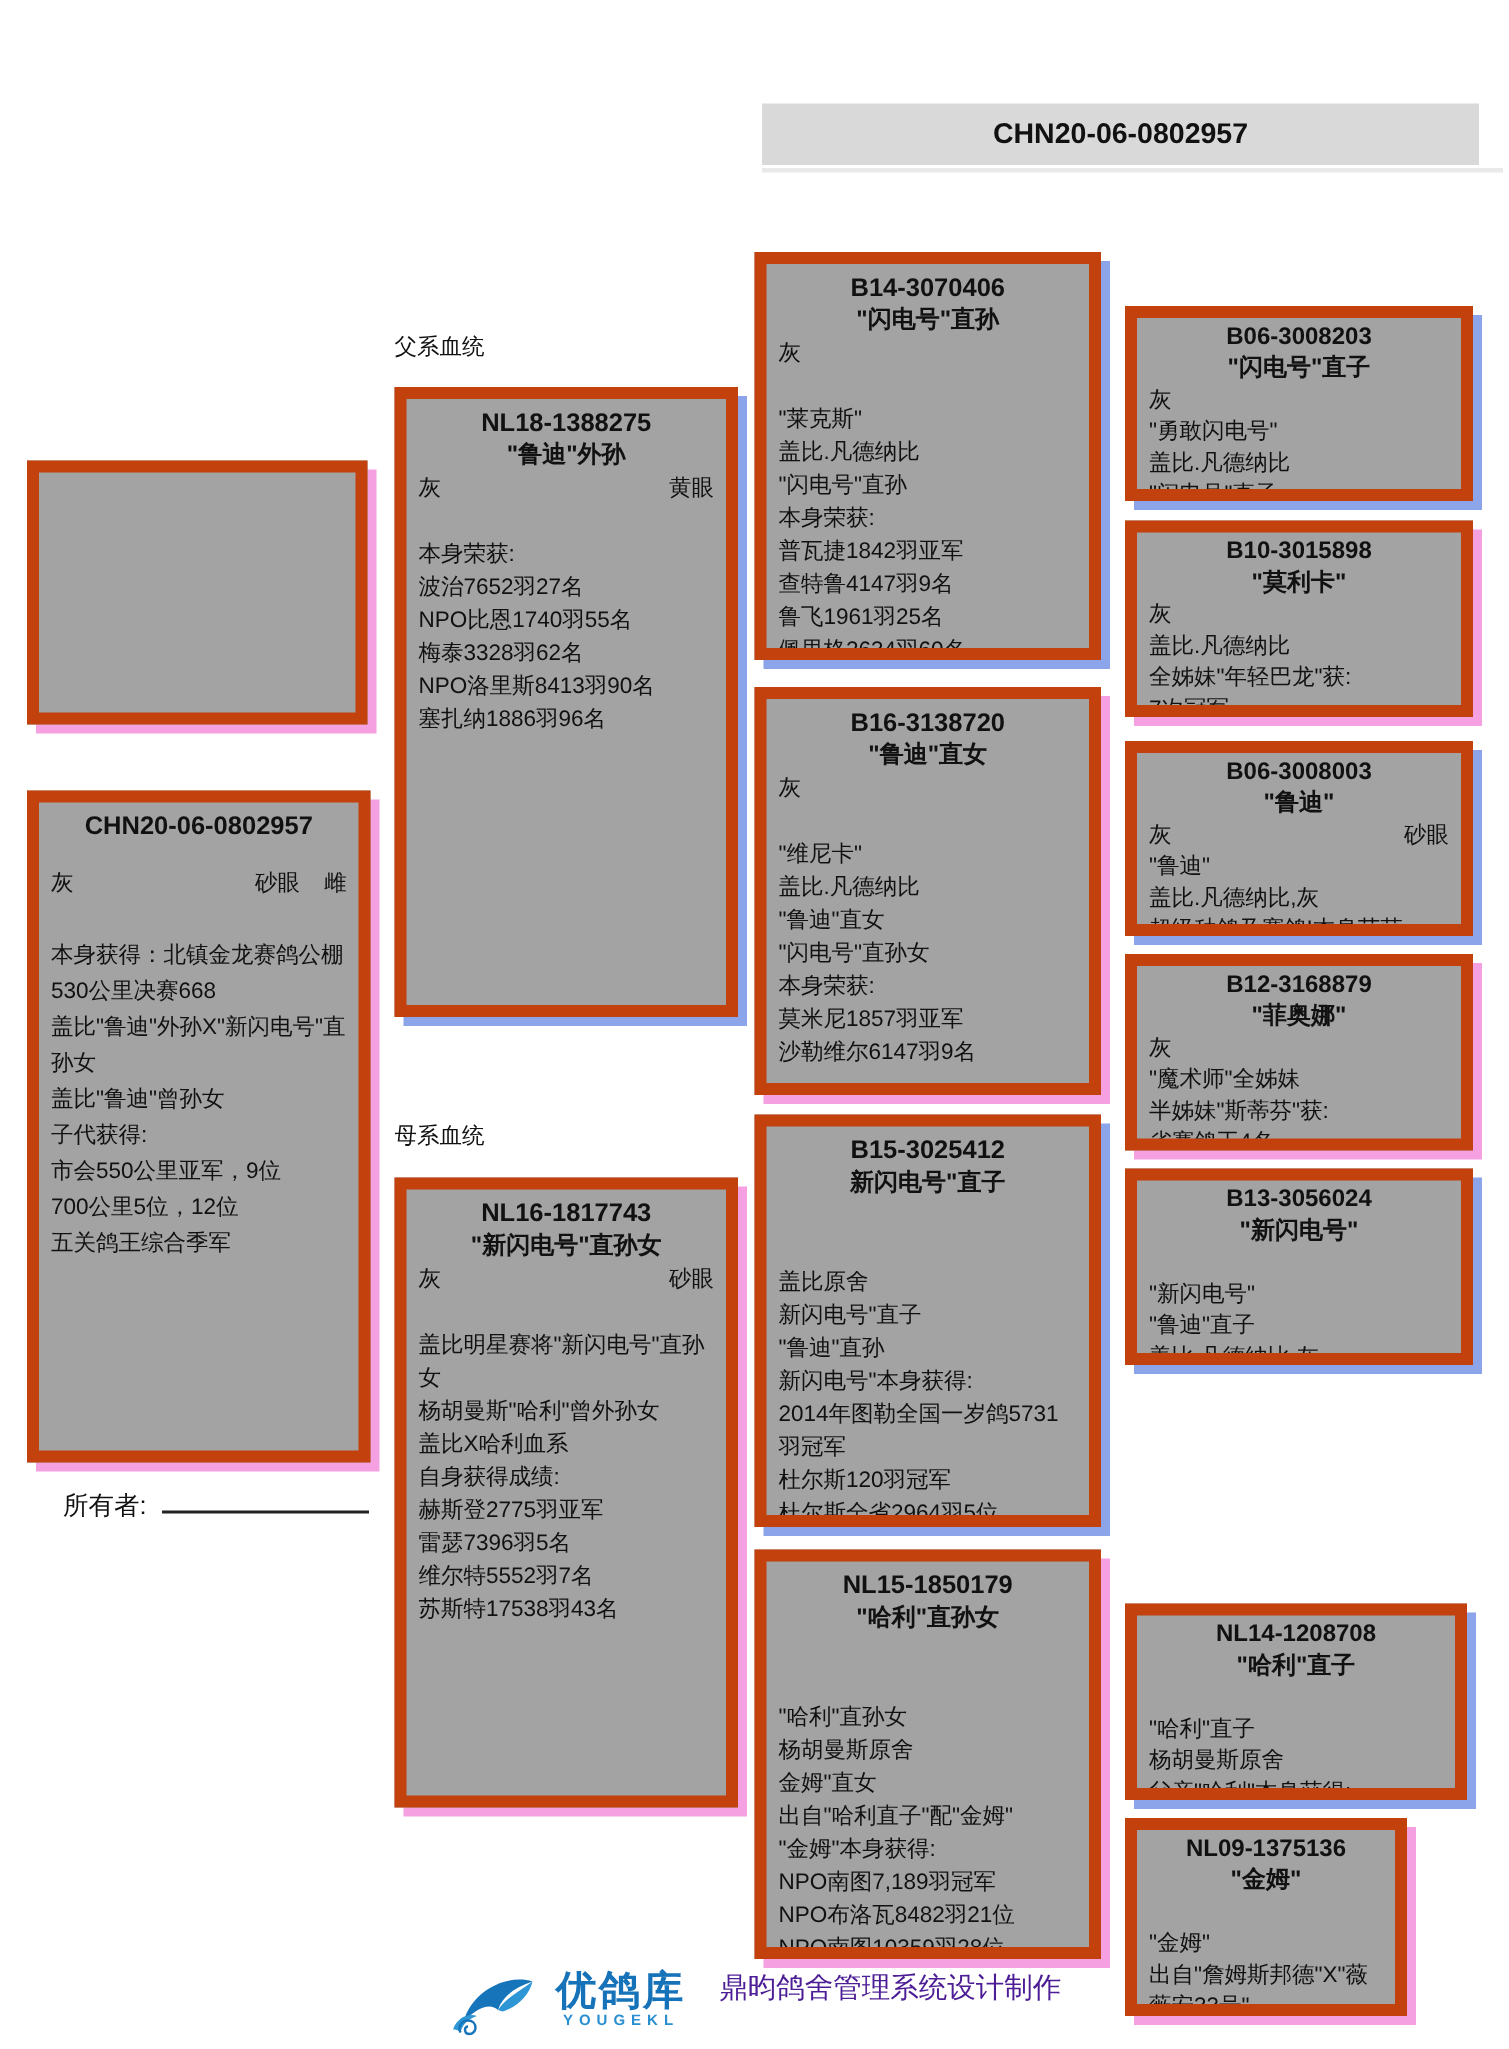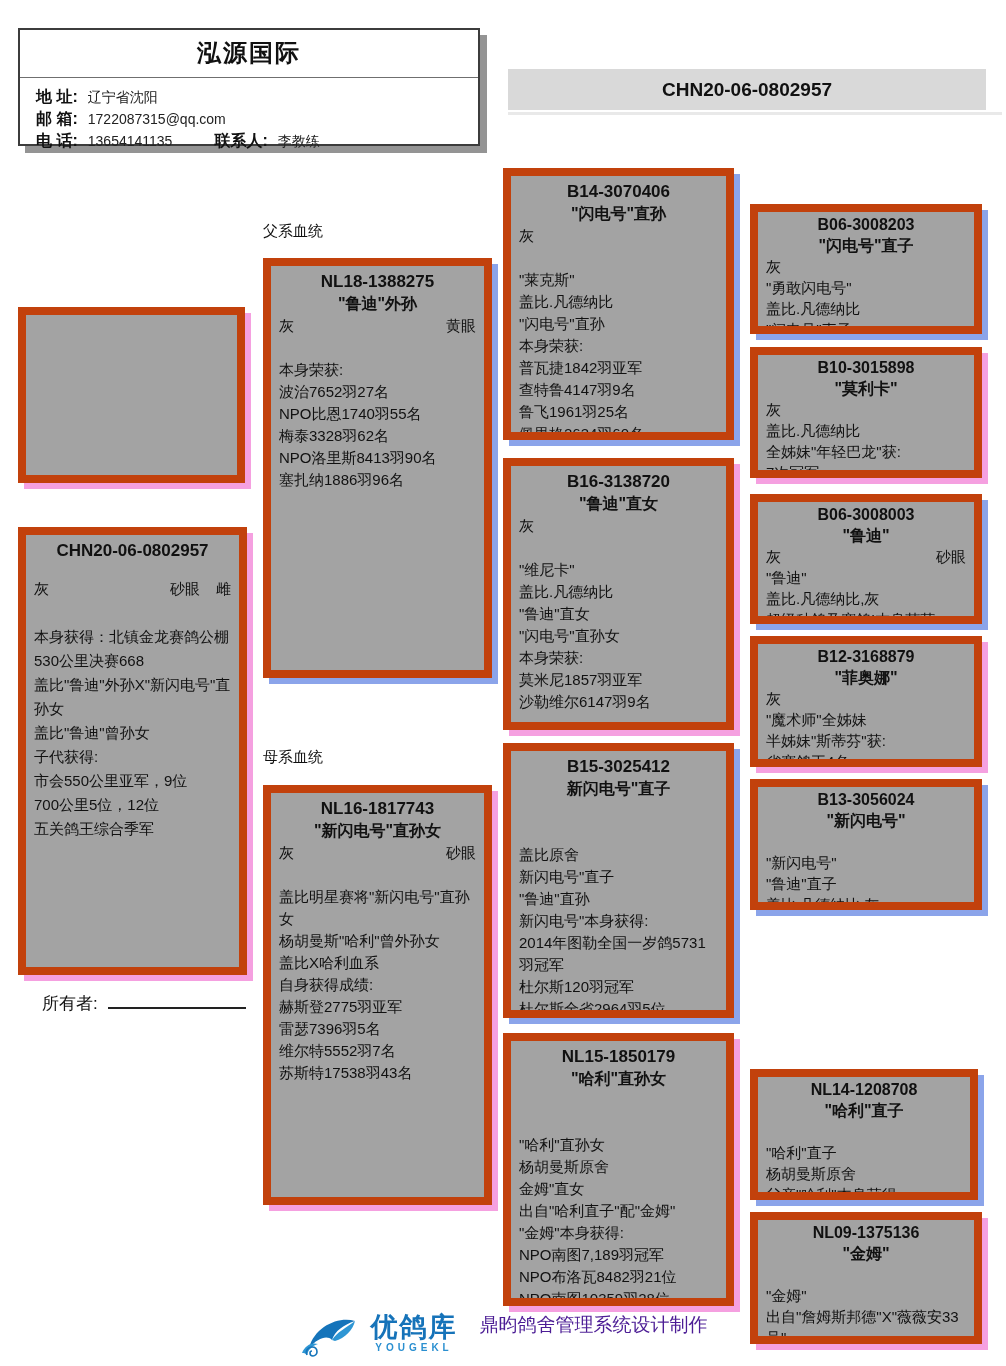--- a/index.html
+++ b/index.html
@@ -50,21 +50,21 @@
   .b-gp1 { left:503px; top:458px;  width:231px; height:272px; }
   .b-gp2 { left:503px; top:743px;  width:231px; height:275px; }
   .b-gp3 { left:503px; top:1033px; width:231px; height:273px; }
   .b-ggp0 { left:750px; top:168px;  width:232px; height:130px; }
   .b-ggp1 { left:750px; top:311px;  width:232px; height:131px; }
   .b-ggp2 { left:750px; top:458px;  width:232px; height:130px; }
   .b-ggp3 { left:750px; top:600px;  width:232px; height:131px; }
   .b-ggp4 { left:750px; top:743px;  width:232px; height:131px; }
   .b-ggp5 { left:750px; top:887px;  width:232px; height:131px; }
   .b-ggp6 { left:750px; top:1033px; width:228px; height:131px; }
-  .b-ggp7 { left:750px; top:1176px; width:232px; height:132px; }
+  .b-ggp7 { left:750px; top:1176px; width:188px; height:132px; }
 
   .lineage-label { position:absolute; font-size:15px; font-weight:normal;text-align:right; }
   .lab-pat { left:263px; top:222px; }
   .lab-mat { left:263px; top:748px; }
 
   .owner { position:absolute; left:42px; top:992px; font-size:17px; }
   .owner-line { display:inline-block; width:138px; border-bottom:2px solid #222; height:14px; margin-left:10px; }
 
   
   .footer { position:absolute; left:0; top:1312px; width:100%; display:flex;
@@ -73,38 +73,20 @@
   .logo-text-wrap { display:flex; flex-direction:column; align-items:center; }
   .logo-cn { font-size:27px; font-weight:bold; color:#1673b9; letter-spacing:2px; line-height:30px; }
   .logo-en { font-size:10px; font-weight:bold; color:#2a8fd0; letter-spacing:4px; line-height:12px; }
   .credit { font-size:19px; color:#4c1d95; margin-left:10px; }
 </style>
 </head>
 <body>
 
 <div id="page">
 
-  <div class="header-box">
-    <div class="hb-title">泓源国际</div>
-    <div class="hb-rule"></div>
-    <div class="hb-row">
-      <span class="hb-label">地 址:</span>
-      <span class="hb-val">辽宁省沈阳</span>
-    </div>
-    <div class="hb-row">
-      <span class="hb-label">邮 箱:</span>
-      <span class="hb-val">1722087315@qq.com</span>
-    </div>
-    <div class="hb-row">
-      <span class="hb-label">电 话:</span>
-      <span class="hb-val">13654141135</span>
-      <span class="hb-label hb-contact">联系人:</span>
-      <span class="hb-val">李教练</span>
-    </div>
-  </div>
 
   <div class="ring-bar">CHN20-06-0802957</div>
   <div class="ring-underline"></div>
 
   <div class="pbox sh-pink b-empty"></div>
 
   <div class="pbox subject sh-pink b-subj">
     <div class="t">CHN20-06-0802957</div>
     <div class="info">
       <span>灰</span>

